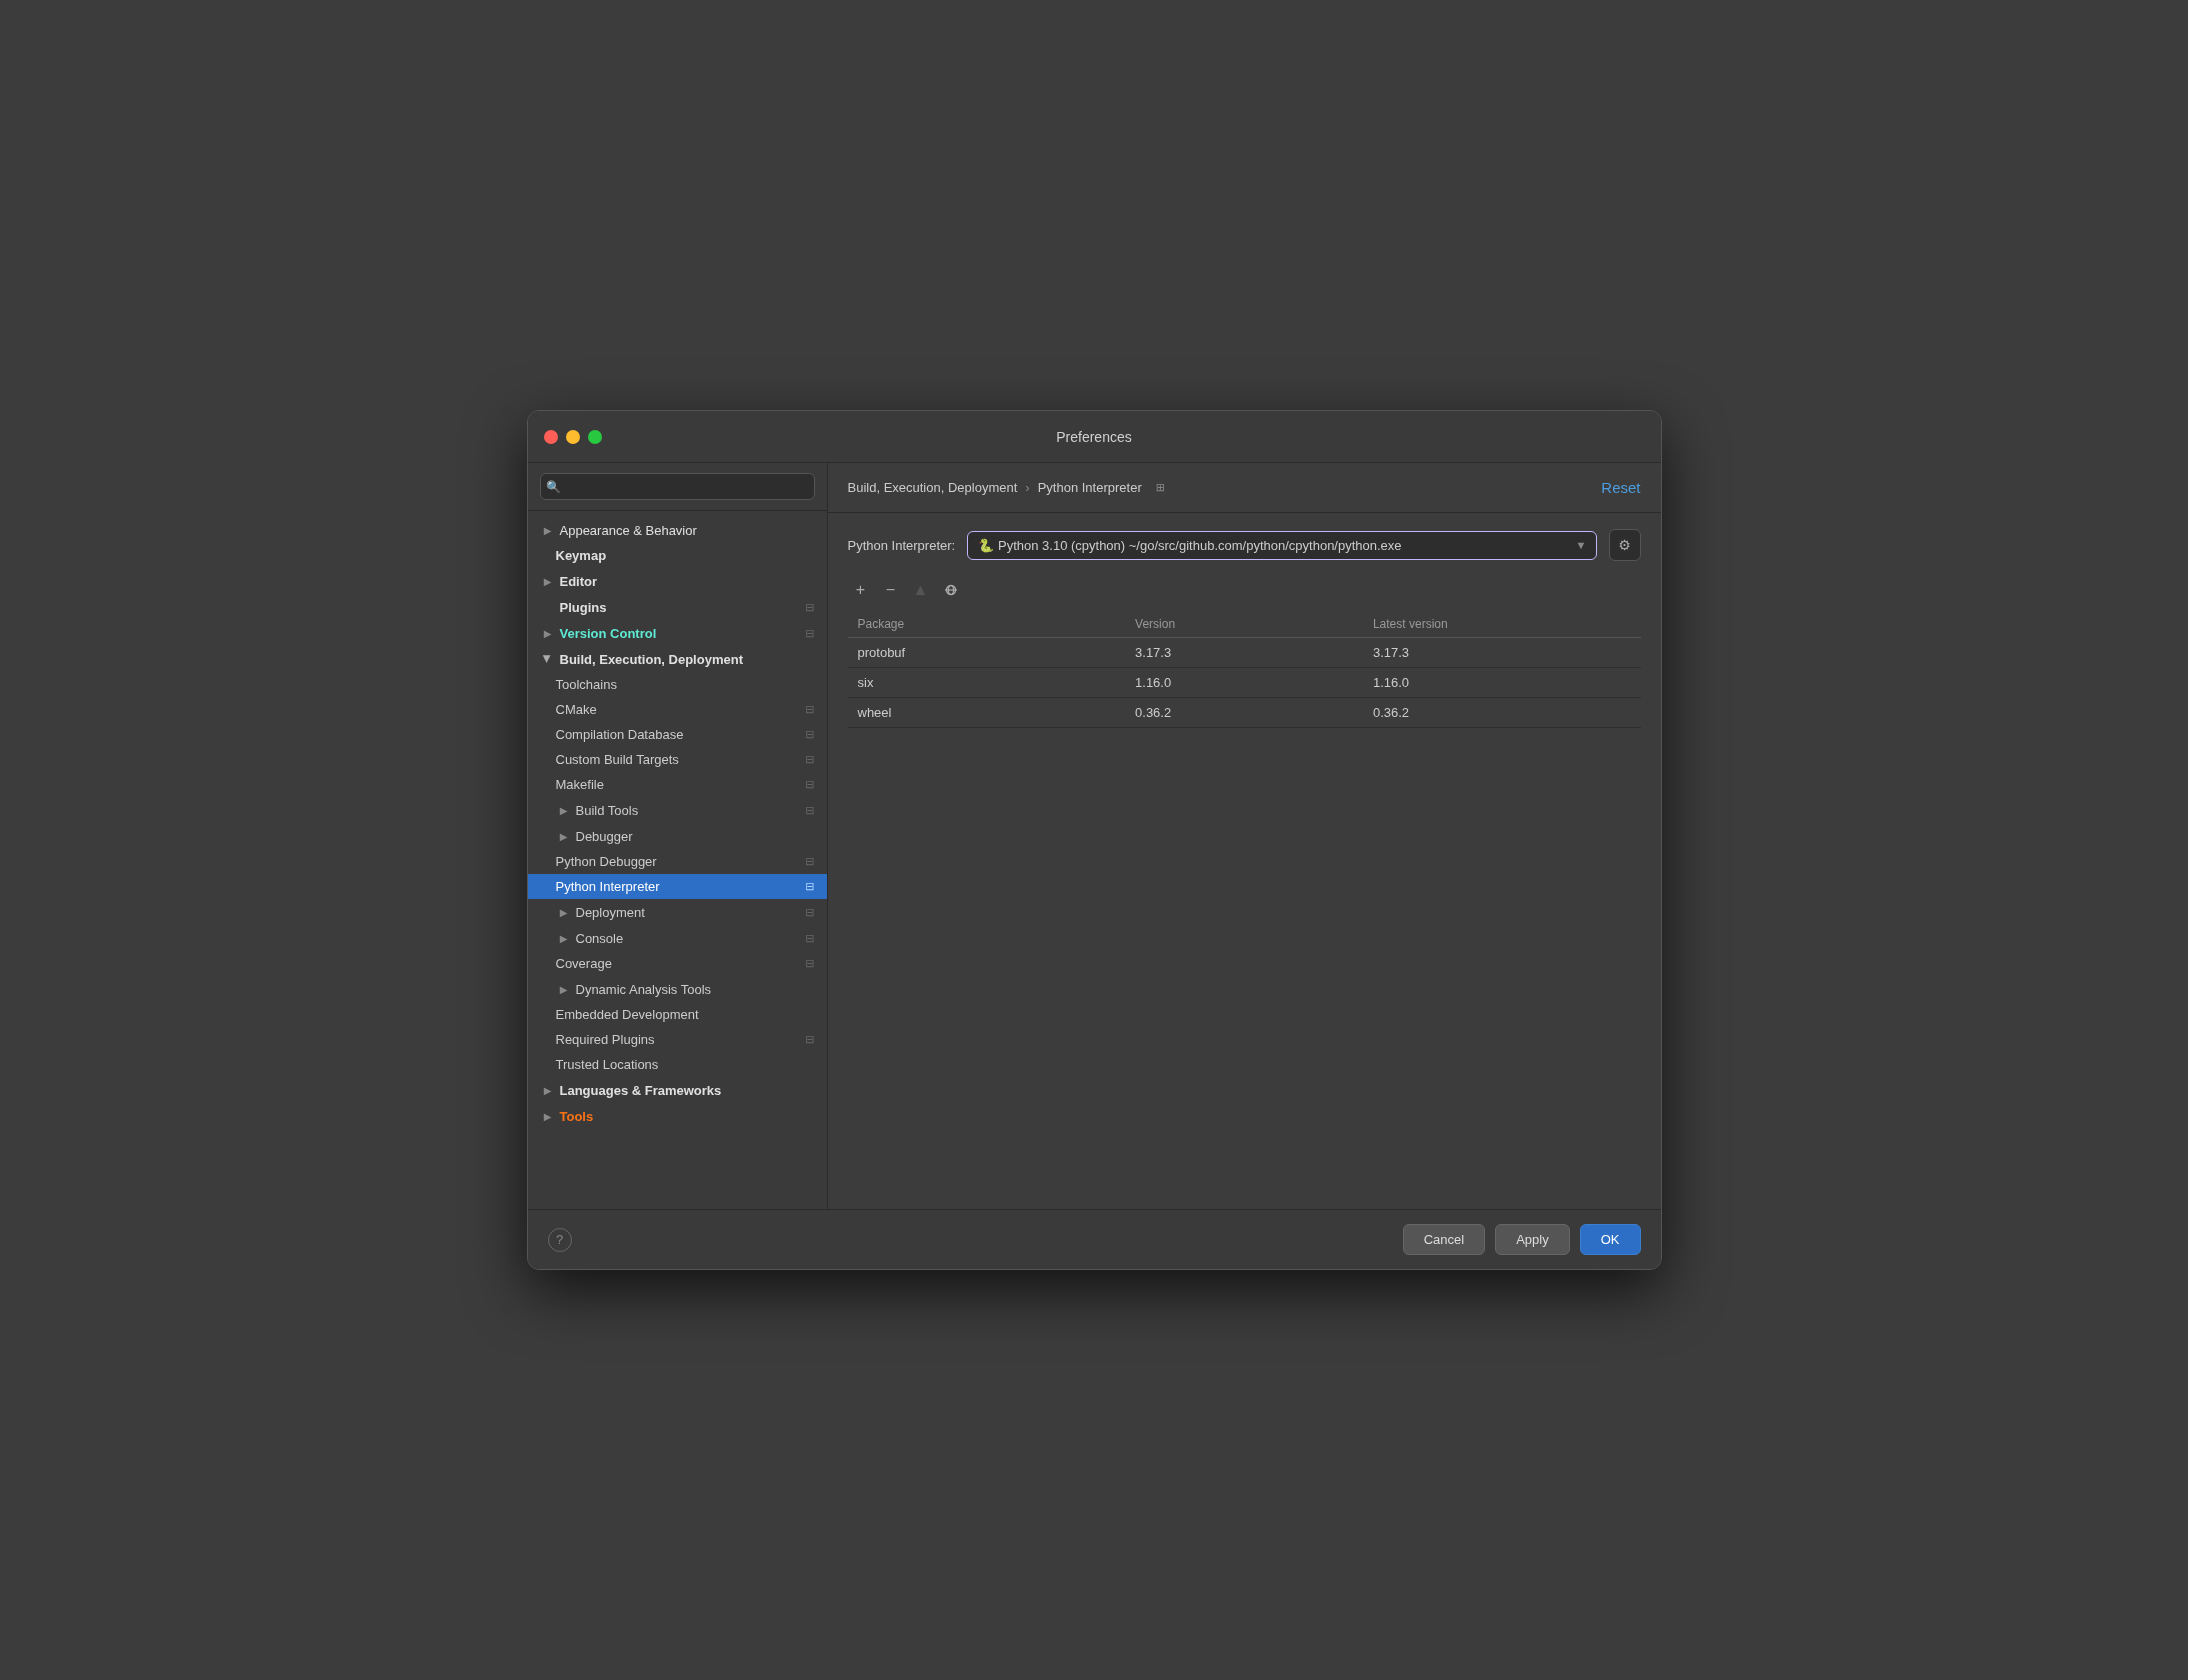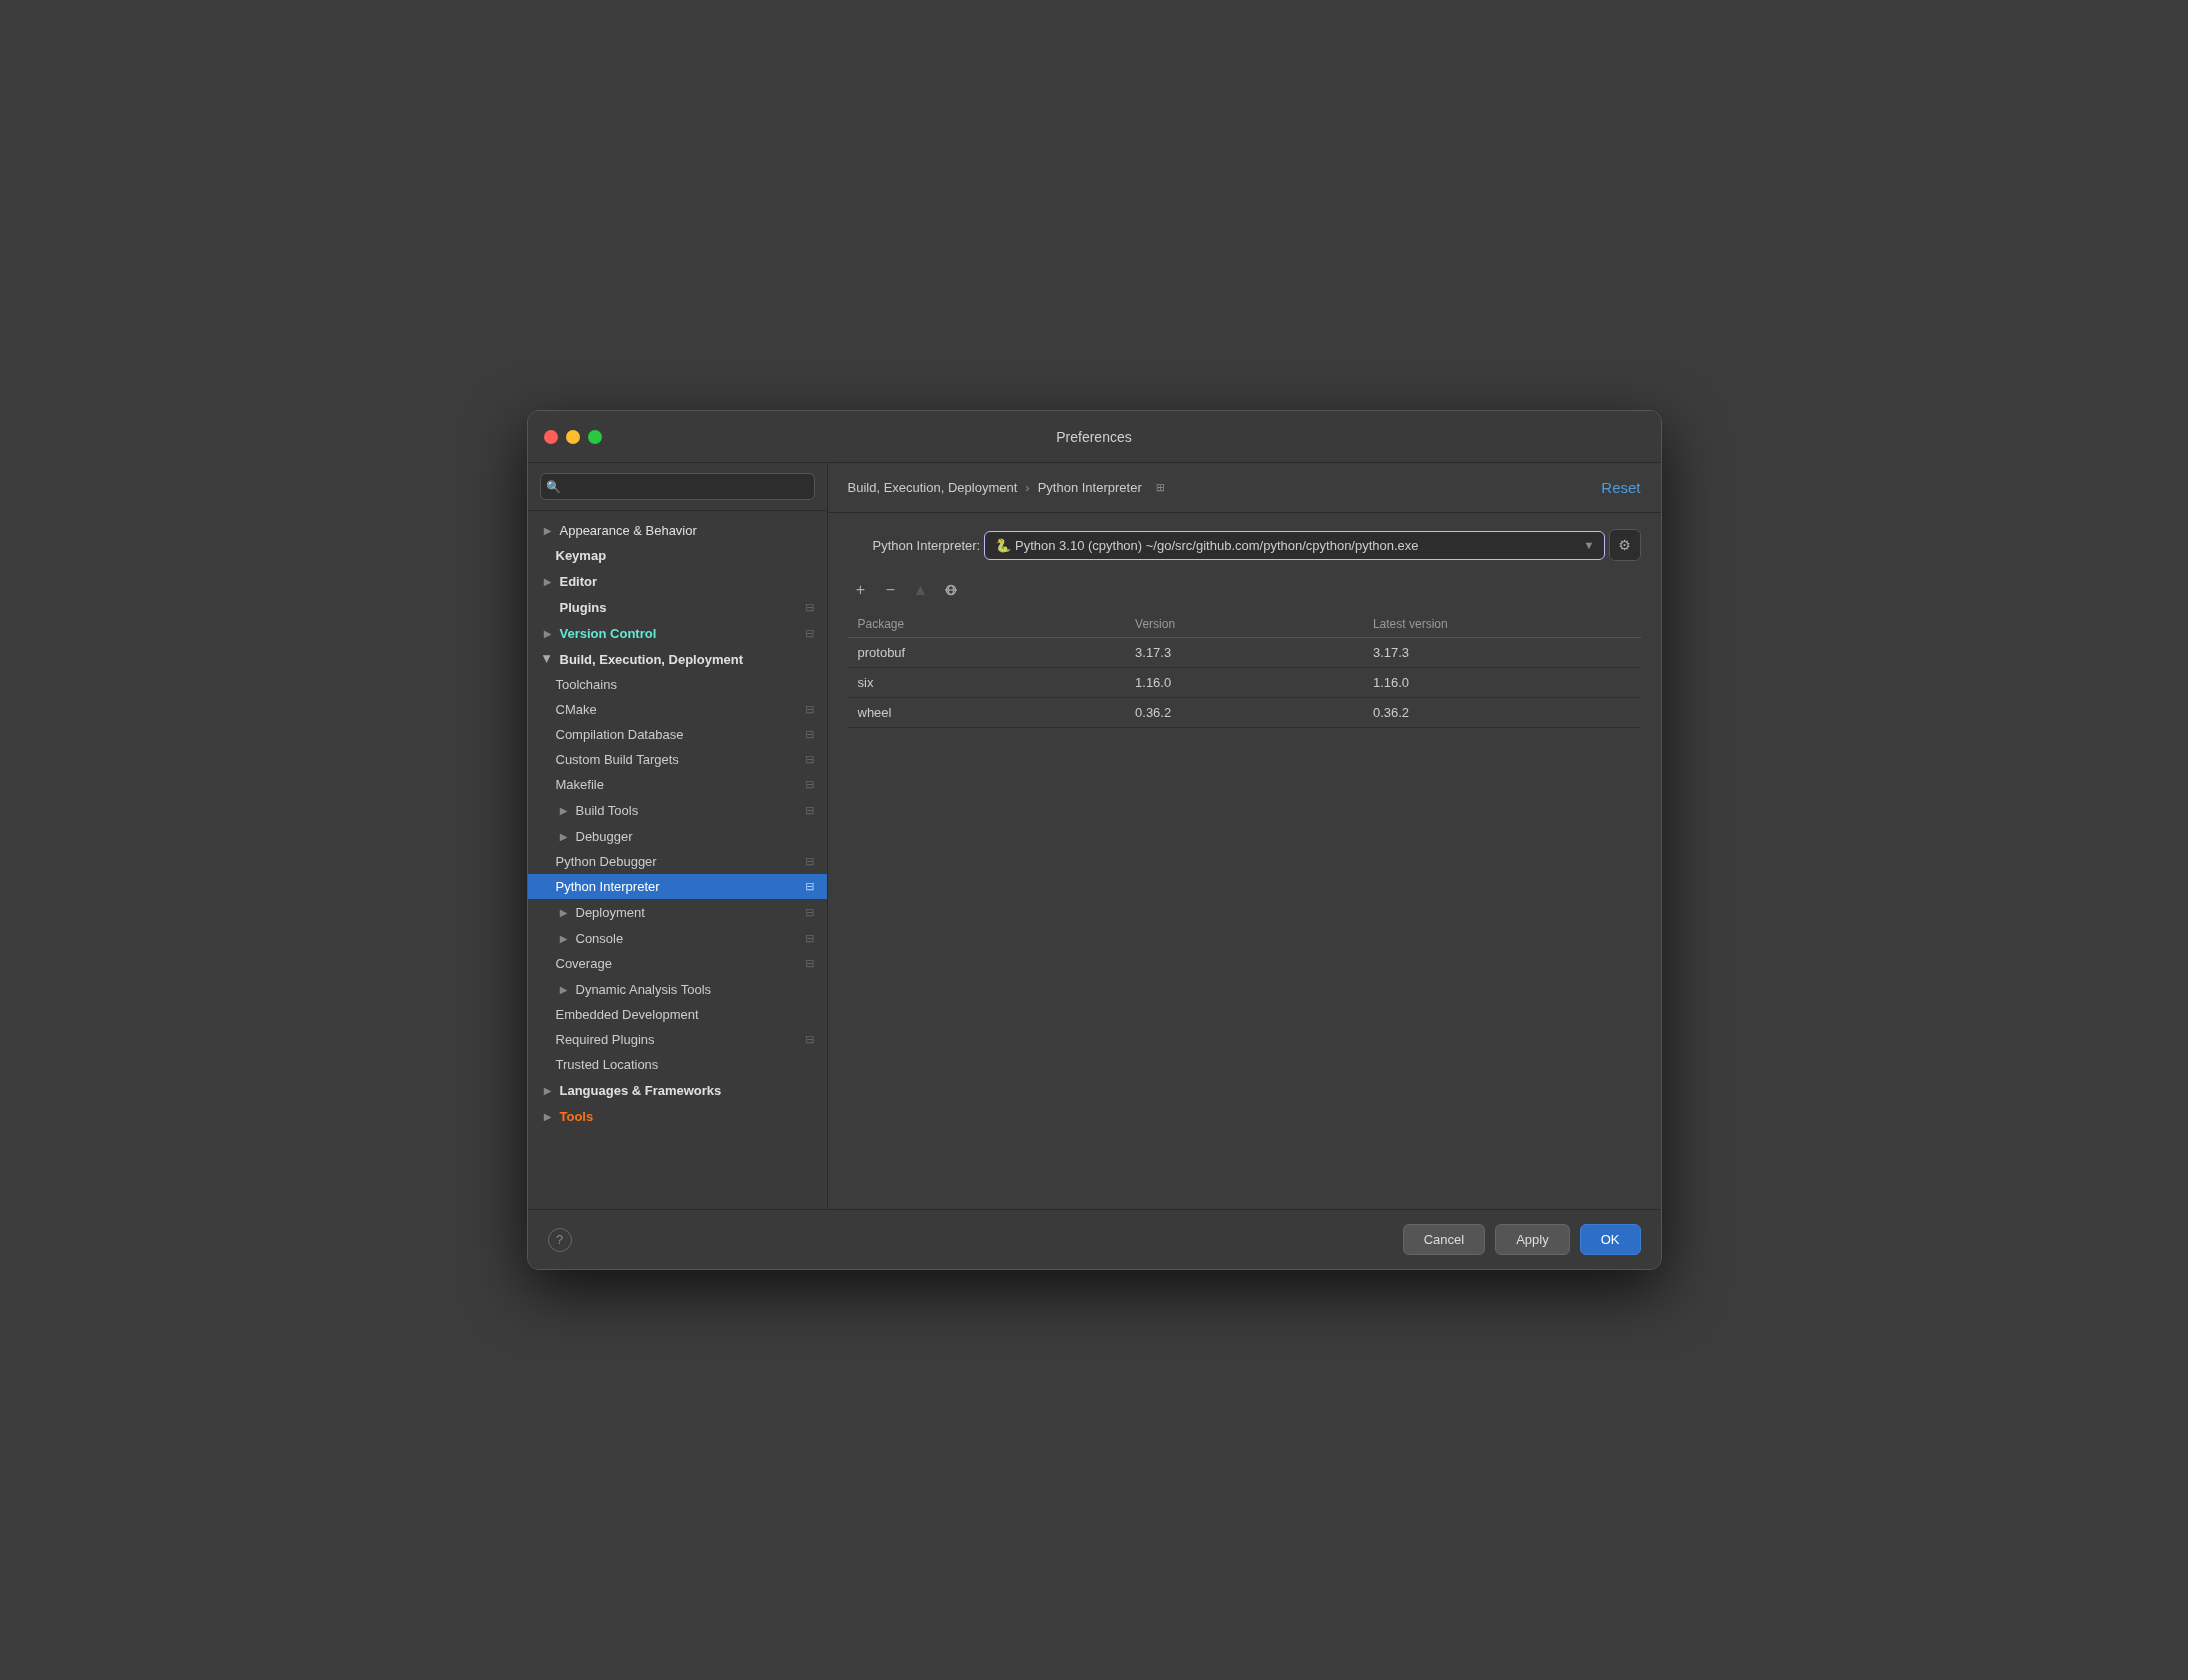--- a/index.html
+++ b/index.html
@@ -162,23 +162,22 @@
       border: none;
     }
     .content-body {
       flex: 1;
       overflow-y: auto;
       padding: 16px 20px;
     }
     .interpreter-row {
       display: flex;
       align-items: center;
-      gap: 4px;
+      gap: 12px;
       margin-bottom: 16px;
-      margin-left: 25px;
     }
     .interpreter-label {
       color: #ccc;
       font-size: 13px;
       white-space: nowrap;
     }
     .interpreter-select-wrapper {
       flex: 1;
       position: relative;
       display: flex;

